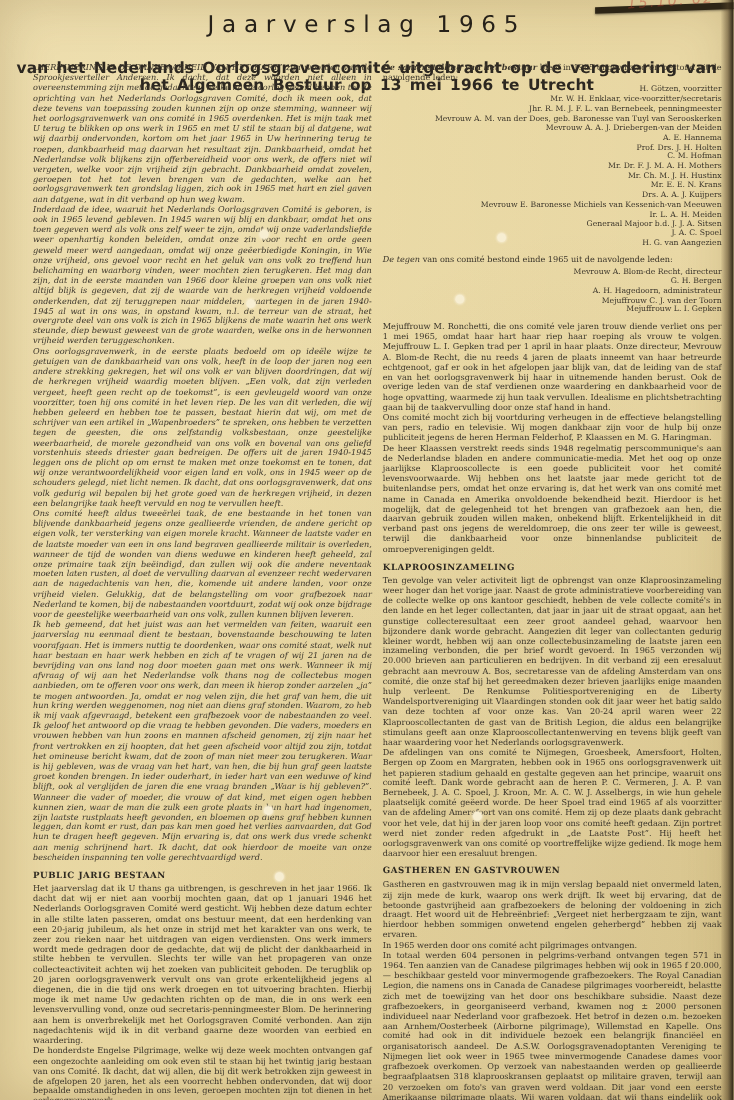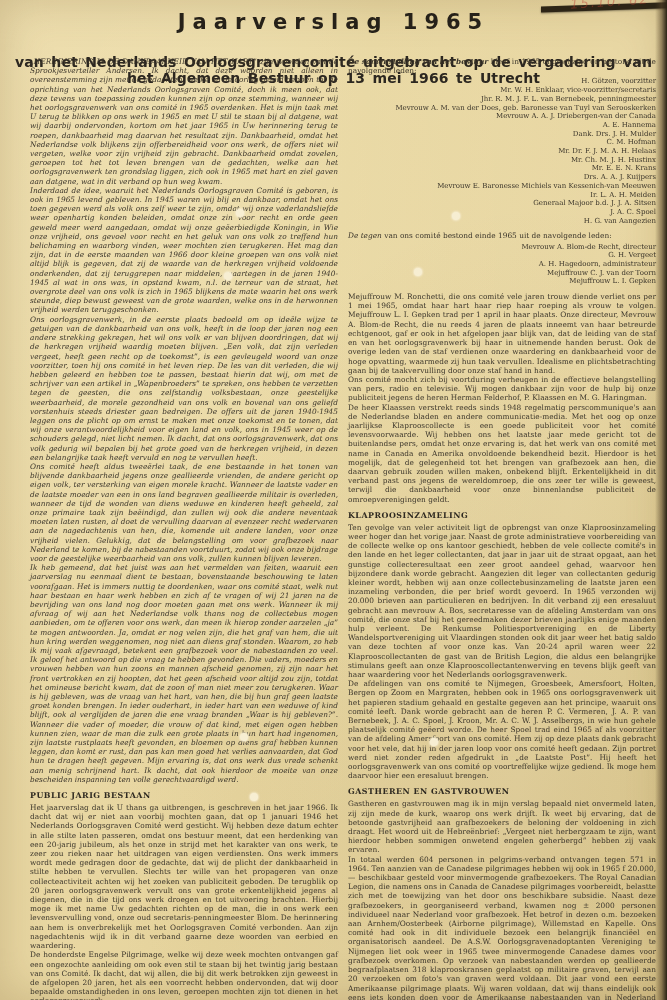--- a/index.html
+++ b/index.html
@@ -13,21 +13,21 @@
     color:#3b352a;
     box-shadow:inset 0 0 45px rgba(110,85,35,0.25);
   }
   .edge-right{position:absolute;right:0;top:0;width:12px;height:100%;
     background:linear-gradient(to right, rgba(60,48,30,0), rgba(84,67,40,0.55) 55%, #2a2214 100%);}
   .edge-top{position:absolute;right:-4px;top:2px;width:130px;height:6px;background:#2d2516;
     transform:skewY(-2deg);transform-origin:right top;box-shadow:0 1px 2px rgba(0,0,0,0.4);}
   .handwriting{position:absolute;right:18px;top:-6px;font-family:"DejaVu Sans", sans-serif;
     font-style:italic;font-size:13px;color:rgba(185,62,48,0.42);transform:rotate(-4deg);letter-spacing:2px;}
   .masthead{position:absolute;left:0;top:10px;width:100%;text-align:center;}
-  .title{font-family:"DejaVu Sans", sans-serif;font-weight:bold;font-size:21px;
+  .title{font-family:"DejaVu Sans", sans-serif;font-weight:normal;font-size:21px;
     letter-spacing:7px;color:#262119;}
   .subtitle{font-family:"DejaVu Sans", sans-serif;font-weight:bold;font-size:14px;
     margin-top:20px;color:#2c2720;word-spacing:2.5px;letter-spacing:0.1px;}
   .cols{position:absolute;left:30px;top:57px;width:627px;display:flex;gap:10px;}
   .col{width:308px;}
   .par{margin:0;text-align:justify;font-size:7.4px;line-height:9.2px;}
   .italic .par, .par.it{font-style:italic;}
   .sec-head{font-weight:bold;font-size:7.9px;letter-spacing:0.5px;margin:7px 0 3px;color:#2e2920;}
   .lead-bold{font-weight:bold;font-style:italic;}
   .lead-it{font-style:italic;}
@@ -64,54 +64,55 @@
 
     </div>
 
     <div class="col">
       <p class="par"><span class="lead-bold">De samenstelling van het bestuur</span><span> bleef in 1965 ongewijzigd en bestond uit de navolgende leden:</span></p>
       <div class="member-list">
         <div>H. Götzen, voorzitter</div>
         <div>Mr. W. H. Enklaar, vice-voorzitter/secretaris</div>
         <div>Jhr. R. M. J. F. L. van Bernebeek, penningmeester</div>
         <div>Mevrouw A. M. van der Does, geb. Baronesse van Tuyl van Serooskerken</div>
-        <div>Mevrouw A. A. J. Driebergen-van der Canada</div>
+        <div>Mevrouw A. A. J. Driebergen-van der Meiden</div>
         <div>A. E. Hannema</div>
-        <div>Dank. Drs. J. H. Mulder</div>
+        <div>Prof. Drs. J. H. Holten</div>
         <div>C. M. Hofman</div>
-        <div>Mr. Dr. F. J. M. A. H. Helaas</div>
+        <div>Mr. Dr. F. J. M. A. H. Mothers</div>
         <div>Mr. Ch. M. J. H. Hustinx</div>
         <div>Mr. E. E. N. Krans</div>
         <div>Drs. A. A. J. Kuijpers</div>
         <div>Mevrouw E. Baronesse Michiels van Kessenich-van Meeuwen</div>
         <div>Ir. L. A. H. Meiden</div>
         <div>Generaal Majoor b.d. J. J. A. Sitsen</div>
         <div>J. A. C. Spoel</div>
         <div>H. G. van Aangezien</div>
       </div>
       <p class="par"><span class="lead-it">De tegen</span><span> van ons comité bestond einde 1965 uit de navolgende leden:</span></p>
       <div class="member-list">
         <div>Mevrouw A. Blom-de Recht, directeur</div>
-        <div>G. H. Vergeet</div>
+        <div>G. H. Bergen</div>
         <div>A. H. Hagedoorn, administrateur</div>
         <div>Mejuffrouw C. J. van der Toorn</div>
         <div>Mejuffrouw L. I. Gepken</div>
       </div>
       <p class="par">Mejuffrouw M. Ronchetti, die ons comité vele jaren trouw diende verliet ons per 1 mei 1965, omdat haar hart haar riep haar roeping als vrouw te volgen. Mejuffrouw L. I. Gepken trad per 1 april in haar plaats. Onze directeur, Mevrouw A. Blom-de Recht, die nu reeds 4 jaren de plaats inneemt van haar betreurde echtgenoot, gaf er ook in het afgelopen jaar blijk van, dat de leiding van de staf en van het oorlogsgravenwerk bij haar in uitnemende handen berust. Ook de overige leden van de staf verdienen onze waardering en dankbaarheid voor de hoge opvatting, waarmede zij hun taak vervullen. Idealisme en plichtsbetrachting gaan bij de taakvervulling door onze staf hand in hand.</p>
 
       <p class="par">Ons comité mocht zich bij voortduring verheugen in de effectieve belangstelling van pers, radio en televisie. Wij mogen dankbaar zijn voor de hulp bij onze publiciteit jegens de heren Herman Felderhof, P. Klaassen en M. G. Haringman.</p>
       <p class="par">De heer Klaassen verstrekt reeds sinds 1948 regelmatig perscommunique's aan de Nederlandse bladen en andere communicatie-media. Met het oog op onze jaarlijkse Klaprooscollecte is een goede publiciteit voor het comité levensvoorwaarde. Wij hebben ons het laatste jaar mede gericht tot de buitenlandse pers, omdat het onze ervaring is, dat het werk van ons comité met name in Canada en Amerika onvoldoende bekendheid bezit. Hierdoor is het mogelijk, dat de gelegenheid tot het brengen van grafbezoek aan hen, die daarvan gebruik zouden willen maken, onbekend blijft. Erkentelijkheid in dit verband past ons jegens de wereldomroep, die ons zeer ter wille is geweest, terwijl die dankbaarheid voor onze binnenlandse publiciteit de omroepverenigingen geldt.</p>
 
       <div class="sec-head">KLAPROOSINZAMELING</div>
       <p class="par">Ten gevolge van veler activiteit ligt de opbrengst van onze Klaproosinzameling weer hoger dan het vorige jaar. Naast de grote administratieve voorbereiding van de collecte welke op ons kantoor geschiedt, hebben de vele collecte comité's in den lande en het leger collectanten, dat jaar in jaar uit de straat opgaat, aan het gunstige collecteresultaat een zeer groot aandeel gehad, waarvoor hen bijzondere dank worde gebracht. Aangezien dit leger van collectanten gedurig kleiner wordt, hebben wij aan onze collectebusinzameling de laatste jaren een inzameling verbonden, die per brief wordt gevoerd. In 1965 verzonden wij 20.000 brieven aan particulieren en bedrijven. In dit verband zij een eresaluut gebracht aan mevrouw A. Bos, secretaresse van de afdeling Amsterdam van ons comité, die onze staf bij het gereedmaken dezer brieven jaarlijks enige maanden hulp verleent. De Renkumse Politiesportvereniging en de Liberty Wandelsportvereniging uit Vlaardingen stonden ook dit jaar weer het batig saldo van deze tochten af voor onze kas. Van 20-24 april waren weer 22 Klaprooscollectanten de gast van de British Legion, die aldus een belangrijke stimulans geeft aan onze Klaprooscollectantenwerving en tevens blijk geeft van haar waardering voor het Nederlands oorlogsgravenwerk.</p>
 
       <p class="par">De afdelingen van ons comité te Nijmegen, Groesbeek, Amersfoort, Holten, Bergen op Zoom en Margraten, hebben ook in 1965 ons oorlogsgravenwerk uit het papieren stadium gehaald en gestalte gegeven aan het principe, waaruit ons comité leeft. Dank worde gebracht aan de heren P. C. Vermeren, J. A. P. van Bernebeek, J. A. C. Spoel, J. Kroon, Mr. A. C. W. J. Asselbergs, in wie hun gehele plaatselijk comité geëerd worde. De heer Spoel trad eind 1965 af als voorzitter van de afdeling Amersfoort van ons comité. Hem zij op deze plaats dank gebracht voor het vele, dat hij in der jaren loop voor ons comité heeft gedaan. Zijn portret werd niet zonder reden afgedrukt in „de Laatste Post”. Hij heeft het oorlogsgravenwerk van ons comité op voortreffelijke wijze gediend. Ik moge hem daarvoor hier een eresaluut brengen.</p>
 
       <div class="sec-head">GASTHEREN EN GASTVROUWEN</div>
       <p class="par">Gastheren en gastvrouwen mag ik in mijn verslag bepaald niet onvermeld laten, zij zijn mede de kurk, waarop ons werk drijft. Ik weet bij ervaring, dat de betoonde gastvrijheid aan grafbezoekers de beloning der voldoening in zich draagt. Het woord uit de Hebreënbrief: „Vergeet niet herbergzaam te zijn, want hierdoor hebben sommigen onwetend engelen geherbergd” hebben zij vaak ervaren.</p>
+      <p class="par">In 1965 werden door ons comité acht pilgrimages ontvangen.</p>
       <p class="par">In totaal werden 604 personen in pelgrims-verband ontvangen tegen 571 in 1964. Ten aanzien van de Canadese pilgrimages hebben wij ook in 1965 f 20.000,— beschikbaar gesteld voor minvermogende grafbezoekers. The Royal Canadian Legion, die namens ons in Canada de Canadese pilgrimages voorbereidt, belastte zich met de toewijzing van het door ons beschikbare subsidie. Naast deze grafbezoekers, in georganiseerd verband, kwamen nog ± 2000 personen individueel naar Nederland voor grafbezoek. Het betrof in dezen o.m. bezoeken aan Arnhem/Oosterbeek (Airborne pilgrimage), Willemstad en Kapelle. Ons comité had ook in dit individuele bezoek een belangrijk financiëel en organisatorisch aandeel. De A.S.W. Oorlogsgravenadoptanten Vereniging te Nijmegen liet ook weer in 1965 twee minvermogende Canadese dames voor grafbezoek overkomen. Op verzoek van nabestaanden werden op geallieerde begraafplaatsen 318 klaprooskransen geplaatst op militaire graven, terwijl aan 20 verzoeken om foto's van graven werd voldaan. Dit jaar vond een eerste Amerikaanse pilgrimage plaats. Wij waren voldaan, dat wij thans eindelijk ook eens iets konden doen voor de Amerikaanse nabestaanden van in Nederland begraven Amerikaanse militairen. Het was duidelijk, dat dit grafbezoek voor de deelnemers een rijke ervaring betekende. Helaas bleek de organisatie van de Gold Star Mothers in Amerika niet opgewassen tegen de taak, welke deze bij de voorbereiding van de pilgrimage had te vervullen. Besprekingen zijn gaande met the American Legion om deze taak van de</p>
     </div>
   </div>
 
   <div class="punch-hole" style="left:236px;top:209px"></div>
   <div class="punch-hole" style="left:224px;top:272px"></div>
   <div class="punch-hole" style="left:240px;top:733px"></div>
   <div class="punch-hole" style="left:250px;top:793px"></div>
   <div class="punch-hole" style="left:452px;top:212px"></div>
   <div class="punch-hole" style="left:414px;top:268px"></div>

